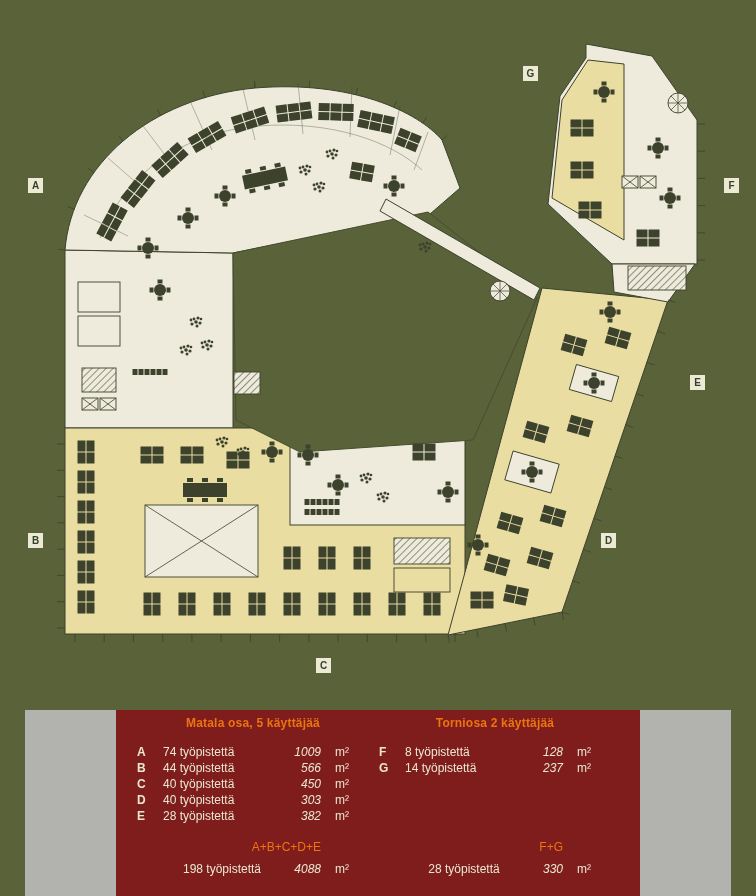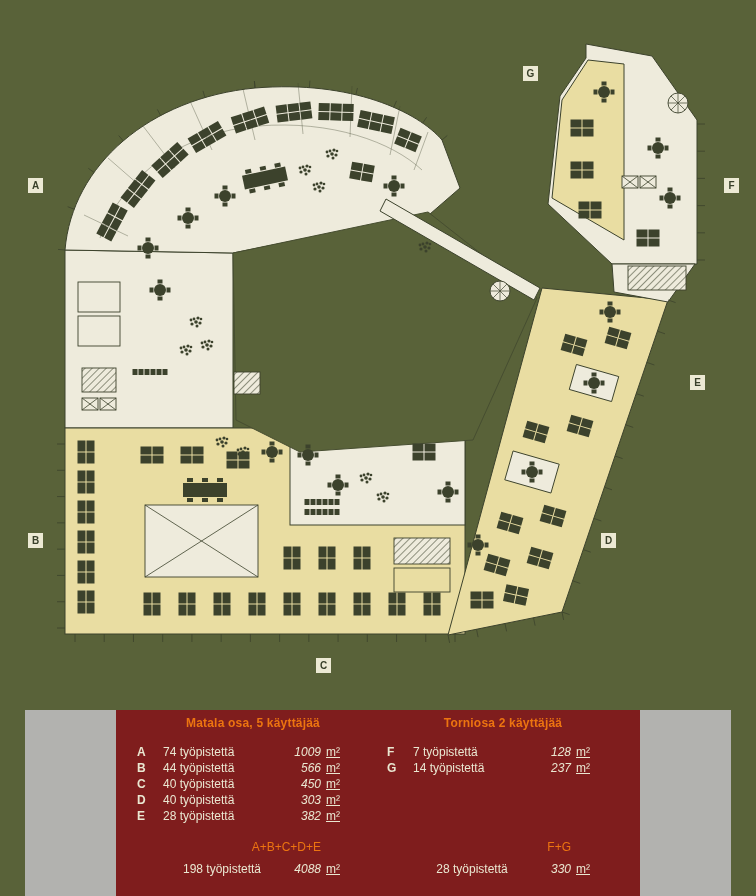--- a/index.html
+++ b/index.html
@@ -27,34 +27,34 @@
   
   #panel{
     position:absolute;left:25px;top:710px;width:706px;height:186px;
     background:#7f1d1d;color:#EAE7D1;font-size:12px;
   }
   .gray-block{position:absolute;top:0;bottom:0;width:91px;background:#B2B2AF;}
   .gray-block.left{left:0;}
   .gray-block.right{right:0;}
   .lcol{position:absolute;top:0;height:100%;width:239px;}
   .lcol.left{left:112px;}
-  .lcol.right{left:362px;}
+  .lcol.right{left:354px;}
   .hdr{
     position:absolute;top:6px;left:26px;width:180px;text-align:center;
     color:#EC7410;font-weight:bold;letter-spacing:0.2px;
   }
   .rows,.total-row{
     position:absolute;left:0;right:0;
     display:grid;grid-template-columns:26px 118px 40px 25px;
     line-height:16px;
   }
   .rows{top:34px;}
   .cell.zone{font-weight:bold;}
   .cell.area{text-align:right;font-style:italic;}
-  .cell.unit{padding-left:5px;text-decoration:underline;}
+  .cell.unit{padding-left:14px;}
   .total-label{
     position:absolute;top:130px;left:26px;width:158px;text-align:right;
     color:#EC7410;font-weight:normal;
   }
   .total-row{top:151px;}
   .total-row .cell.desks{text-align:center;}
 </style>
 </head>
 <body>
 
@@ -374,21 +374,21 @@
       <div class="cell desks">198 työpistettä</div>
       <div class="cell area">4088</div>
       <div class="cell unit">m²</div>
     </div>
   </div>
 
   <div class="lcol right">
     <div class="hdr">Torniosa 2 käyttäjää</div>
     <div class="rows">
       <div class="cell zone">F</div>
-      <div class="cell desks">7 työpistettä</div>
+      <div class="cell desks">8 työpistettä</div>
       <div class="cell area">128</div>
       <div class="cell unit">m²</div>
       <div class="cell zone">G</div>
       <div class="cell desks">14 työpistettä</div>
       <div class="cell area">237</div>
       <div class="cell unit">m²</div>
     </div>
     <div class="total-label">F+G</div>
     <div class="total-row">
       <div class="cell zone"></div>

